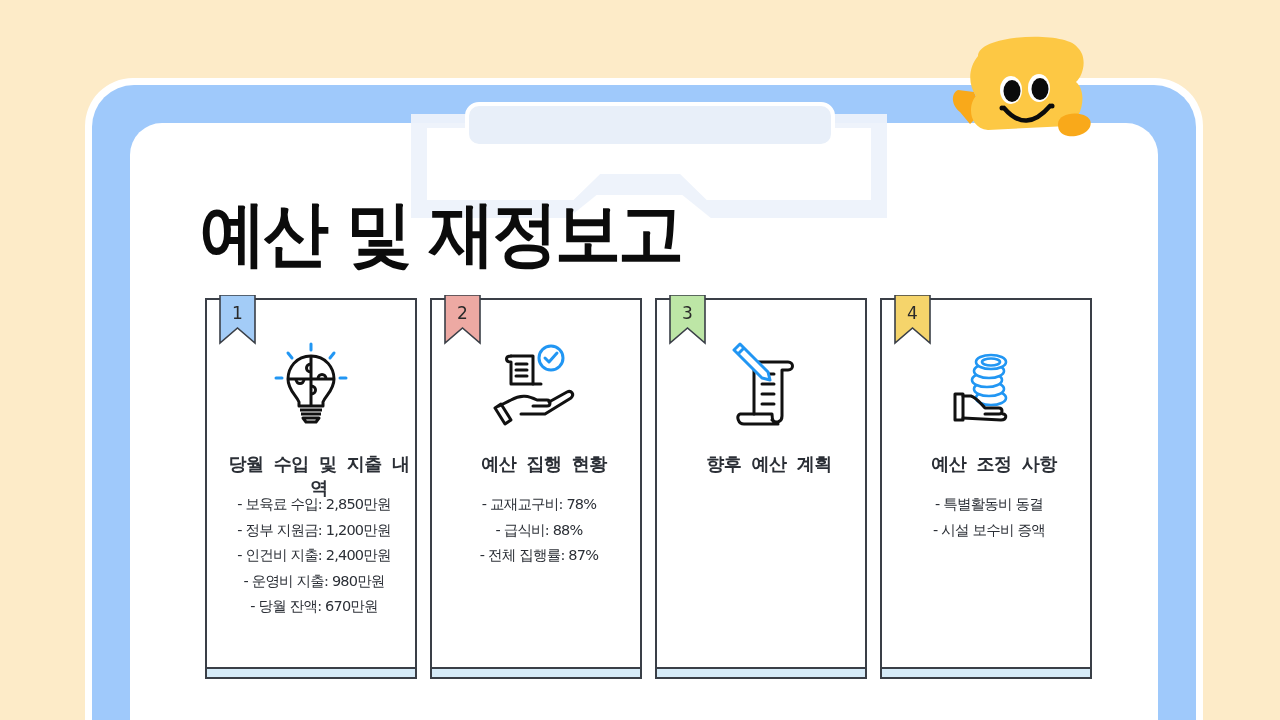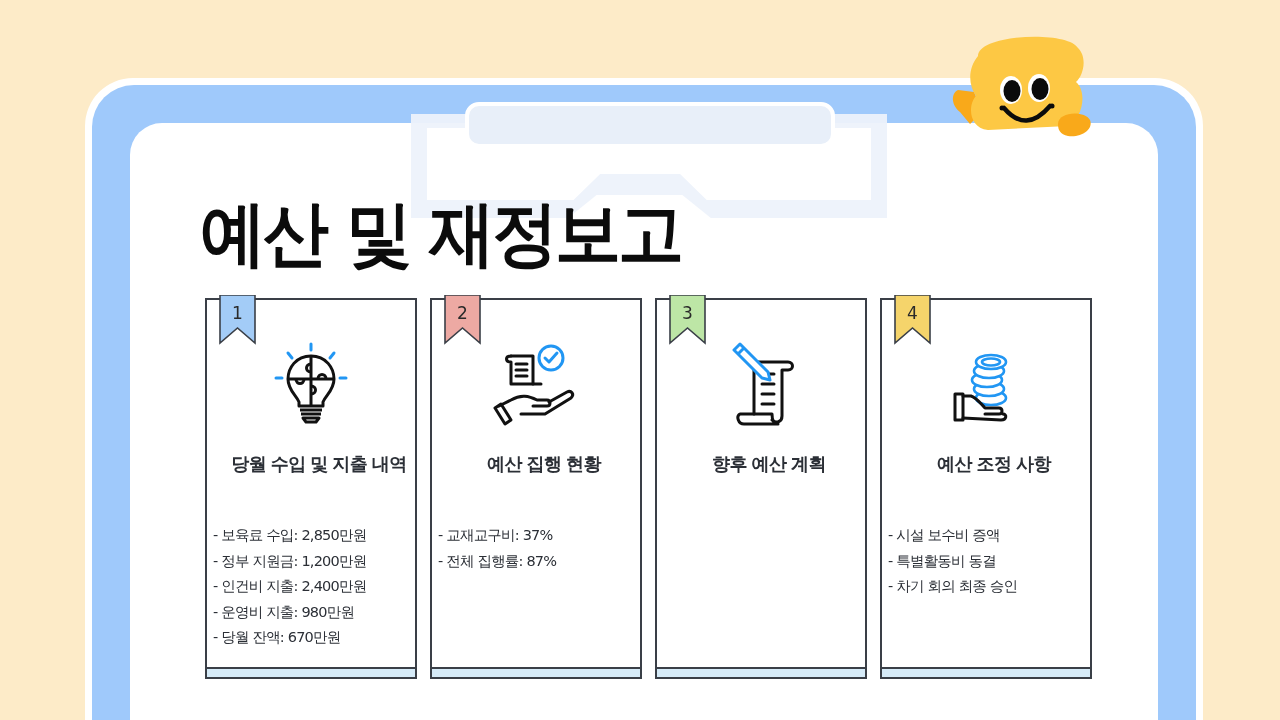--- a/index.html
+++ b/index.html
@@ -52,24 +52,24 @@
   }
   .ribbon-svg { position: absolute; left: 12px; top: -5px; width: 37px; height: 50px; }
   .ribbon-num {
     position: absolute; left: 12px; top: 3px; width: 37px; text-align: center;
     font-size: 17px; color: #2a2a2a; font-family: "DejaVu Sans", sans-serif;
   }
   .card-icon { position: absolute; left: 50%; top: 40px; width: 90px; height: 90px; margin-left: -45px; }
   .card-title {
     position: absolute; left: 16px; right: 0; top: 152px; text-align: center;
     font-size: 18px; font-weight: bold; color: #2b2f36; letter-spacing: -0.5px;
-    font-family: Liberation Sans, sans-serif;
+    font-family: Liberation Mono, monospace;
   }
   .card-items {
-    position: absolute; left: 6px; right: 0; top: 192px; list-style: none;  margin-top: 31px;
+    position: absolute; left: 6px; right: 0; top: 192px; list-style: none; text-align: center;
   }
   .card-items li {
     font-size: 14.5px; line-height: 25.5px; color: #2b2f36; letter-spacing: -0.8px;
     font-family: "DejaVu Sans", sans-serif;
   }
   .mascot { position: absolute; left: 948px; top: 28px; width: 150px; height: 115px; }
 </style>
 </head>
 <body>
 
@@ -146,21 +146,22 @@
       <line x1="25" y1="36" x2="36" y2="36"></line>
       <path d="M8 66 L20 60 C30 54 38 56 46 60 L56 60 C60 60 60 66 56 66 L42 66"></path>
       <path d="M30 74 L54 74 L80 58 C84 54 80 50 76 52 L58 62"></path>
       <path d="M4 68 L10 64 L20 80 L14 84 Z"></path>
     </g>
     <circle cx="60" cy="18" r="12" fill="#ffffff" stroke="#2196f3" stroke-width="3"></circle>
     <path d="M54 18 L58 22 L66 13" fill="none" stroke="#2196f3" stroke-width="3" stroke-linecap="round" stroke-linejoin="round"></path>
   </svg>
   <div class="card-title">예산 집행 현황</div>
   <ul class="card-items">
-    <li>- 교재교구비: 37%</li>
+    <li>- 교재교구비: 78%</li>
+    <li>- 급식비: 88%</li>
     <li>- 전체 집행률: 87%</li>
   </ul>
   <div class="card-footer"></div>
 </div>
 
 <div class="card" style="left:655px;">
   <svg class="ribbon-svg" viewBox="0 0 37 50">
     <path d="M1 0 L36 0 L36 48 L18.5 33 L1 48 Z" fill="#bde6a6" stroke="#3a3f47" stroke-width="1.6"></path>
   </svg>
   <div class="ribbon-num">3</div>
@@ -198,18 +199,17 @@
       <ellipse cx="50" cy="22" rx="9" ry="3.5"></ellipse>
     </g>
     <g fill="none" stroke="#111" stroke-width="3" stroke-linejoin="round" stroke-linecap="round">
       <rect x="14" y="54" width="8" height="26"></rect>
       <path d="M22 56 L30 56 C36 58 40 64 44 68 L58 68 C62 68 62 74 58 74 L44 74"></path>
       <path d="M22 78 L60 80 C66 80 66 74 62 74"></path>
     </g>
   </svg>
   <div class="card-title">예산 조정 사항</div>
   <ul class="card-items">
+    <li>- 특별활동비 동결</li>
     <li>- 시설 보수비 증액</li>
-    <li>- 특별활동비 동결</li>
-    <li>- 차기 회의 최종 승인</li>
   </ul>
   <div class="card-footer"></div>
 </div>
 
 </body></html>

